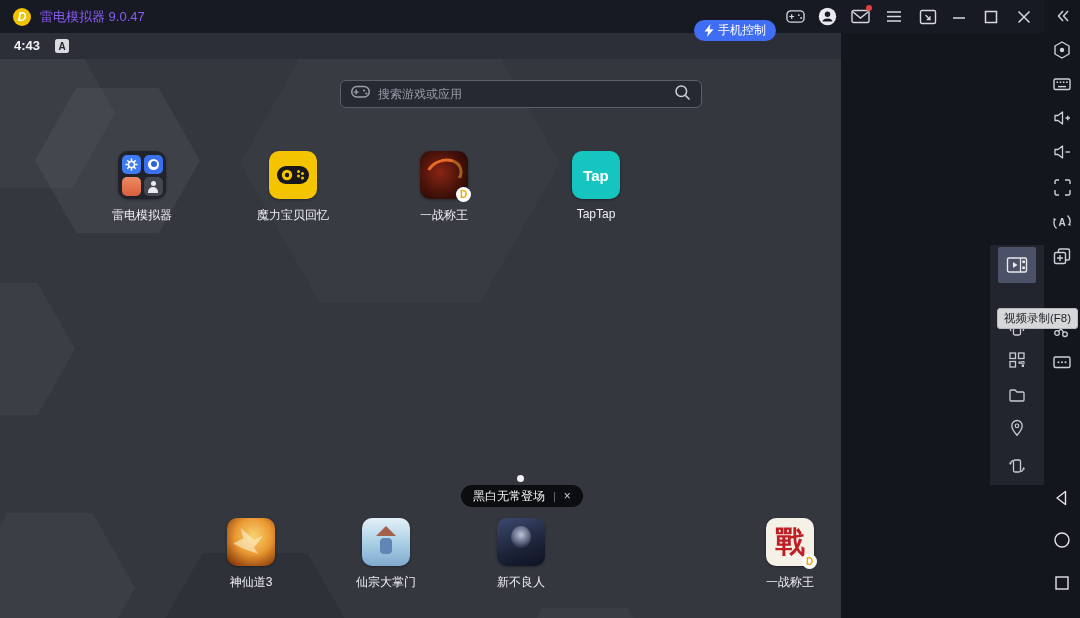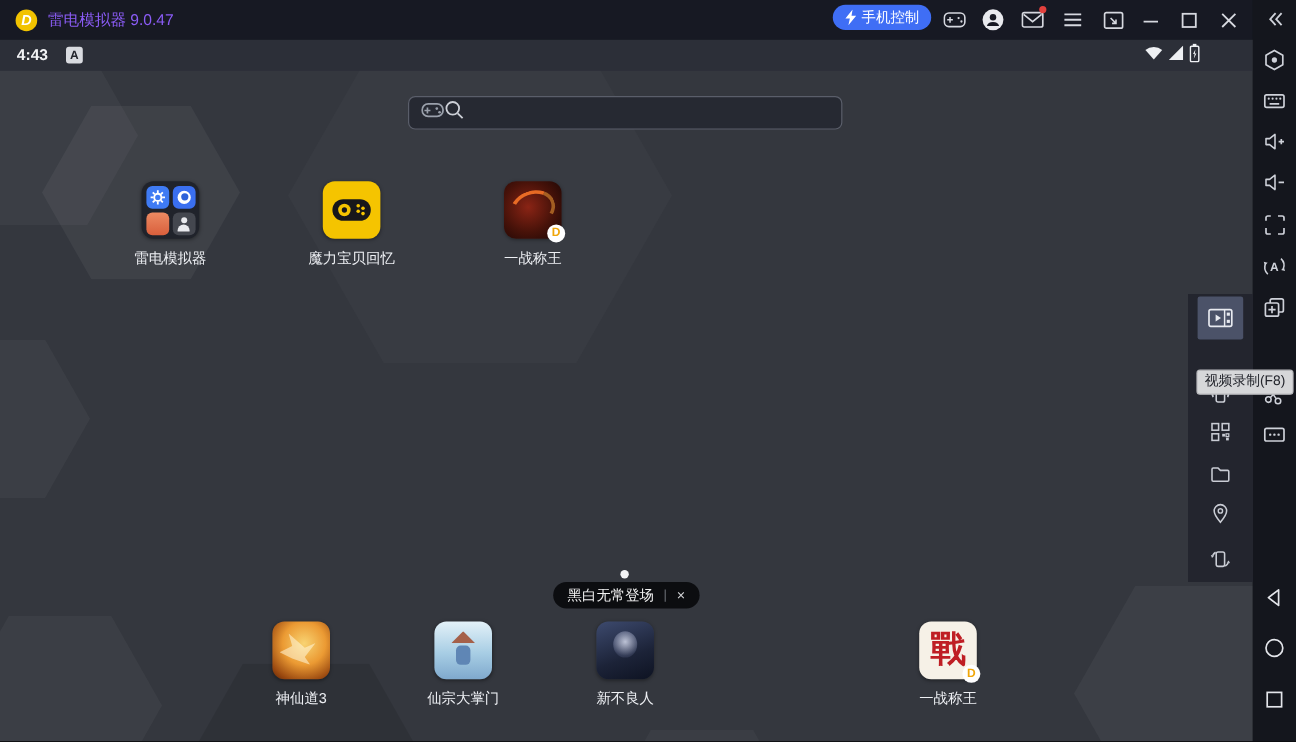--- a/index.html
+++ b/index.html
@@ -4,38 +4,38 @@
 <style>
   * { margin:0; padding:0; box-sizing:border-box; }
   html,body { background:#000; }
   body { font-family:"Liberation Sans","DejaVu Sans",sans-serif; }
   .window { position:relative; width:1080px; height:618px; background:#14161d; overflow:hidden; }
 
   
   .titlebar { position:absolute; left:0; top:0; width:1044px; height:33px; background:#171923; display:flex; align-items:center; }
   .logo { position:absolute; left:13px; top:8px; width:18px; height:18px; border-radius:50%; background:#f2c300; color:#fff; font-weight:bold; font-size:12px; display:flex; align-items:center; justify-content:center; font-style:italic; }
   .win-title { position:absolute; left:40px; top:0; line-height:33px; font-size:13px; color:#8b5cf6; }
-  .pill { position:absolute; left:694px; top:4px; height:21px; border-radius:11px; background:#3f6ef5; color:#fff; font-size:12px; display:flex; align-items:center; gap:4px; padding:0 10px; cursor:pointer; }
+  .pill { position:absolute; left:694px; top:20px; height:21px; border-radius:11px; background:#3f6ef5; color:#fff; font-size:12px; display:flex; align-items:center; gap:4px; padding:0 10px; cursor:pointer; }
   .tb-icon { position:absolute; top:7px; width:19px; height:19px; color:#d6d8df; display:flex; align-items:center; justify-content:center; cursor:pointer; }
   .tb-icon svg { display:block; }
   .mail-dot { position:absolute; right:-2px; top:-2px; width:6px; height:6px; border-radius:50%; background:#e2413d; }
 
   
   .sidebar { position:absolute; right:0; top:0; width:36px; height:618px; background:#14161d; }
   .side-icon { position:absolute; left:1052px; width:20px; height:20px; color:#ced1d9; display:flex; align-items:center; justify-content:center; cursor:pointer; }
 
   
   .panel { position:absolute; left:990px; top:245px; width:54px; height:240px; background:#23252e; }
   .panel-hl { position:absolute; left:8px; top:2px; width:38px; height:36px; background:#4b5268; border-radius:2px; display:flex; align-items:center; justify-content:center; color:#e8eaf0; cursor:pointer; }
   .panel-icon { position:absolute; left:17px; width:20px; height:20px; color:#c9ccd4; display:flex; align-items:center; justify-content:center; cursor:pointer; }
 
   .tooltip { position:absolute; left:997px; top:285px; background:#d6d7d9; color:#23252c; font-size:11.5px; line-height:19px; padding:0 6px; border-radius:3px; border:1px solid #b9babd; white-space:nowrap; z-index:40;margin-top:23px; }
 
   
-  .screen { position:absolute; left:0; top:33px; width:1044px; height:585px; background:#34373e; overflow:hidden; }
+  .screen { position:absolute; left:0; top:33px; width:841px; height:585px; background:#34373e; overflow:hidden; }
   .hex { position:absolute; clip-path:polygon(25% 0,75% 0,100% 50%,75% 100%,25% 100%,0 50%); }
 
   .statusbar { position:absolute; left:0; top:0; width:1044px; height:26px; background:#2c2f38; }
   .sb-time { position:absolute; left:14px; top:0; line-height:26px; font-size:13px; font-weight:bold; color:#f2f3f5; }
   .ime-badge { position:absolute; left:55px; top:6px; width:14px; height:14px; background:#d9dbe0; border-radius:2.5px; color:#23252c; font-size:10px; font-weight:bold; display:flex; align-items:center; justify-content:center; }
   .sb-right { position:absolute; right:44px; top:0; height:26px; display:flex; align-items:center; gap:5px; color:#eef0f3; }
 
   .searchbar { position:absolute; left:340px; top:47px; width:362px; height:28px; background:#262932; border:1px solid #5a5e6a; border-radius:6px; display:flex; align-items:center; padding:0 10px; cursor:text; }
   .search-ph { color:#979ca7; font-size:12px; margin-left:8px; flex:1; }
 
@@ -113,20 +113,21 @@
       </div>
     </div>
 
     <div class="searchbar">
       <span><svg width="19" height="14" viewBox="0 0 19 14">
             <rect x="0.8" y="1.5" width="17.4" height="10.5" rx="5" fill="none" stroke="#9aa0ab" stroke-width="1.5"></rect>
             <path d="M5.2,4.6 v5 M2.7,7.1 h5" stroke="#9aa0ab" stroke-width="1.4"></path>
             <circle cx="13" cy="5.5" r="1.1" fill="#9aa0ab"></circle>
             <circle cx="15.3" cy="8.5" r="1.1" fill="#9aa0ab"></circle>
           </svg></span>
+      <span class="search-ph">搜索游戏或应用</span>
       <span><svg width="17" height="17" viewBox="0 0 17 17">
             <circle cx="7.3" cy="7.3" r="5.3" fill="none" stroke="#cdd0d7" stroke-width="1.5"></circle>
             <line x1="11.4" y1="11.4" x2="15.5" y2="15.5" stroke="#cdd0d7" stroke-width="1.5"></line>
           </svg></span>
     </div>
 
     <div class="app-tile" style="left:87px;top:118px;">
       <div class="app-icon folder">
         <div class="mini mini-settings"><svg width="19" height="19" viewBox="0 0 19 19">
               <circle cx="9.5" cy="9.5" r="3" fill="none" stroke="#fff" stroke-width="1.6"></circle>
@@ -161,20 +162,26 @@
     </div>
 
     <div class="app-tile" style="left:389px;top:118px;">
       <div class="app-icon icon-hunyu">
         <div class="hy-flame"></div>
         <div class="ld-badge">D</div>
       </div>
       <div class="app-label">一战称王</div>
     </div>
 
+    <div class="app-tile" style="left:541px;top:118px;">
+      <div class="app-icon icon-taptap">
+          <span>Tap</span>
+        </div>
+      <div class="app-label">TapTap</div>
+    </div>
 
     <div class="page-dot"></div>
     <div class="notif">
       <span>黑白无常登场</span>
       <span class="notif-div">|</span>
       <span class="notif-x">×</span>
     </div>
 
     <div class="app-tile" style="left:196px;top:485px;">
       <div class="app-icon icon-sxd">

